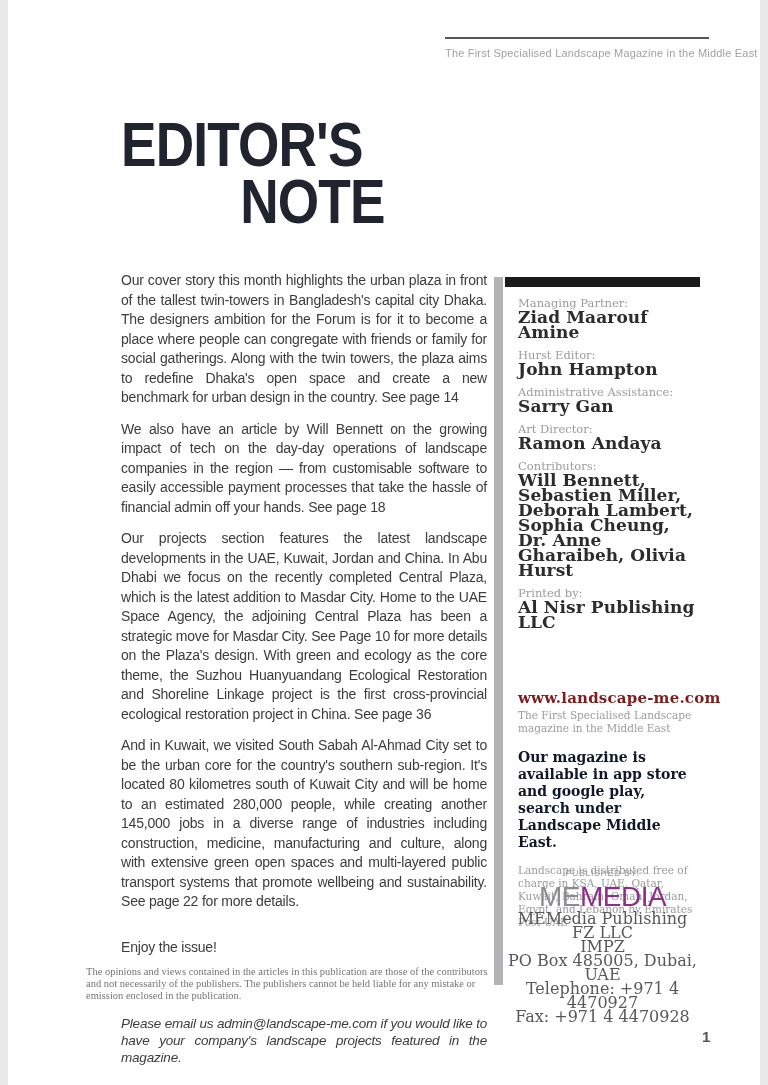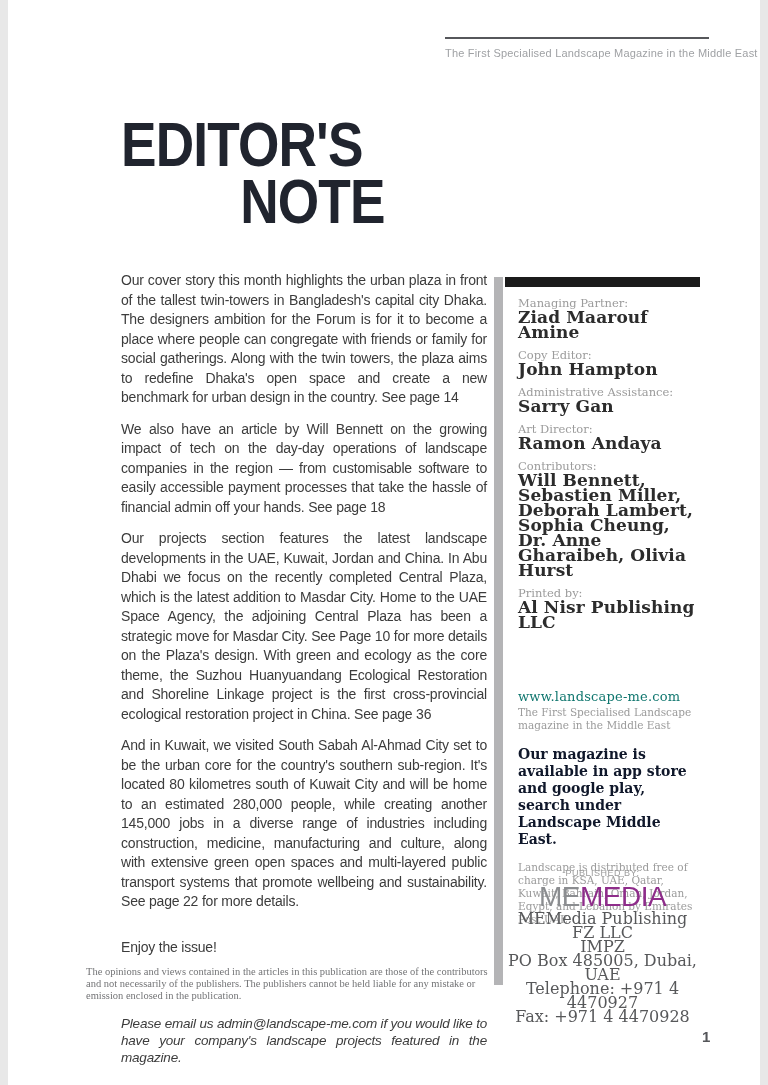--- a/index.html
+++ b/index.html
@@ -38,21 +38,21 @@
   
   .gray-strip { position:absolute; left:486px; top:277px; width:9px; height:708px; background:#b4b4b6; }
   .sidebar { position:absolute; left:497px; top:277px; width:196px; }
   .sidebar-bar { width:195px; height:10px; background:#1b1b1b; }
   .staff-list { position:absolute; left:13px; top:19px; width:182px; font-family:"DejaVu Serif", serif; }
   .staff-item { margin-bottom:8px; }
   .staff-label { font-size:11.5px; line-height:14px; color:#9b9b9b; }
   .staff-name  { font-size:17px; line-height:15px; color:#2c2c2c; font-weight:bold; letter-spacing:0.1px; }
   .subscription { position:absolute; left:13px; top:409px; width:182px; font-family:"DejaVu Serif", serif; }
   .sub-intro, .sub-tagline, .sub-distribution { font-size:10.5px; line-height:13px; color:#9b9b9b; }
-  .sub-website { font-size:13px; font-weight:normal; color:#0f766e; letter-spacing:0.2px; margin:3px 0 2px 0; white-space:nowrap; }
+  .sub-website { font-size:15px; font-weight:bold; color:#7f1d1d; letter-spacing:0.2px; margin:3px 0 2px 0; white-space:nowrap; }
   .sub-appnote { font-size:14px; line-height:17px; font-weight:bold; color:#0f172a; margin:14px 0 13px 0; }
   
   .publisher { position:absolute; left:0px; top:591px; width:195px; text-align:center; }
   .published-by { font-size:9px; color:#9b9b9b; letter-spacing:0.5px; margin-bottom:4px; }
   .logo { font-size:28px; font-weight:normal; letter-spacing:-0.5px; line-height:30px; }
   .logo-me { color:#8b8d90; }
   .logo-media { color:#8e2d8a; }
   .logo-sub { font-size:21px; color:#a7a9ac; letter-spacing:1px; line-height:24px; margin-bottom:3px; }
   .address { font-family:"DejaVu Serif", serif; font-size:16px; line-height:14px; color:#57585a; }
   
@@ -88,21 +88,21 @@
 
   <div class="sidebar">
     <div class="sidebar-bar"></div>
 
     <div class="staff-list">
       <div class="staff-item">
         <div class="staff-label">Managing Partner:</div>
         <div class="staff-name">Ziad Maarouf Amine</div>
       </div>
       <div class="staff-item">
-        <div class="staff-label">Copy Editor:</div>
+        <div class="staff-label">Hurst Editor:</div>
         <div class="staff-name">John Hampton</div>
       </div>
       <div class="staff-item">
         <div class="staff-label">Administrative Assistance:</div>
         <div class="staff-name">Sarry Gan</div>
       </div>
       <div class="staff-item">
         <div class="staff-label">Art Director:</div>
         <div class="staff-name">Ramon Andaya</div>
       </div>

